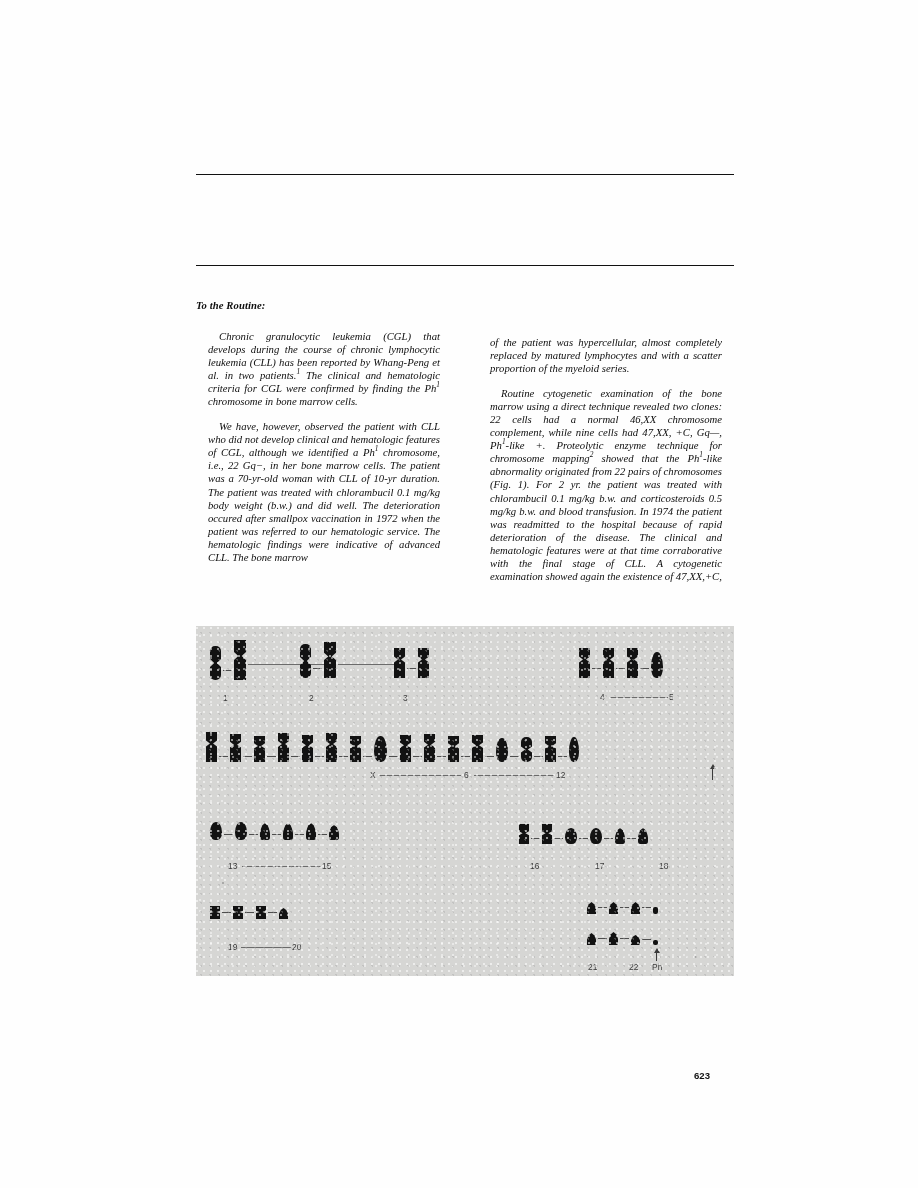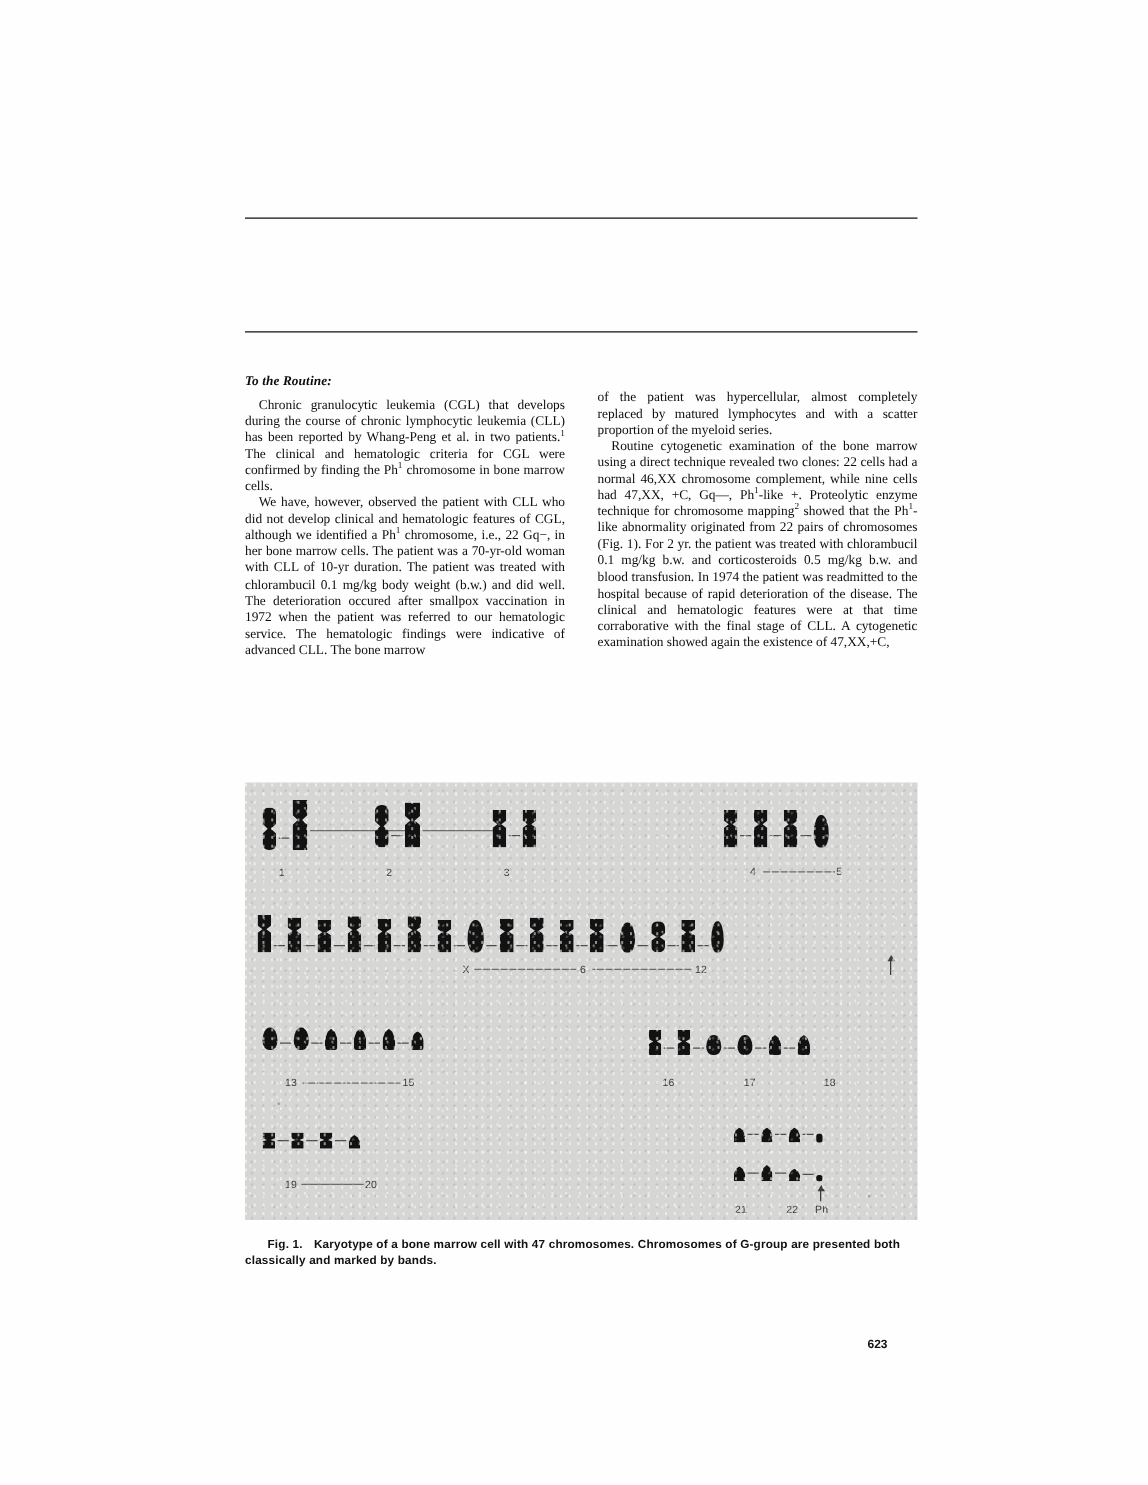--- a/index.html
+++ b/index.html
@@ -63,25 +63,26 @@
     top: 318px;
     width: 256px;
     font-size: 10.7px;
     line-height: 13.05px;
     text-align: justify;
     text-justify: inter-word;
     -webkit-hyphens: none;
     hyphens: none;
   }
   .col-left  { left: 196px; }
-  .col-right { left: 478px; top: 312px; }
+  .col-right { left: 478px; top: 324px; }
 
   .col p {
-    margin: 0;
+    margin: 12px;
     text-indent: 11px;
+    font-style: italic;
   }
   .col p.noindent { text-indent: 0; }
 
   sup {
     font-size: 7.4px;
     vertical-align: super;
     line-height: 0;
   }
 
   
@@ -399,19 +400,16 @@
 
     <div class="uparrow" style="left:460px; top:324px; height:11px;"></div>
     <div class="flabel" style="left:392px; top:336px;">21</div>
     <div class="flabel" style="left:433px; top:336px;">22</div>
     <div class="flabel" style="left:456px; top:336px;">Ph</div>
 
     <span class="speck" style="left:498px; top:330px;"></span>
     <span class="speck" style="left:26px; top:256px;"></span>
   </div>
 
-  <div class="caption">
-    <span class="lead fignum">Fig. 1.</span><span>Karyotype of a bone marrow cell with 47 chromosomes. Chromosomes of G-group are presented both classically and marked by bands.</span>
-  </div>
 
   <div class="pageno">623</div>
 
 </div>
 
 </body></html>

